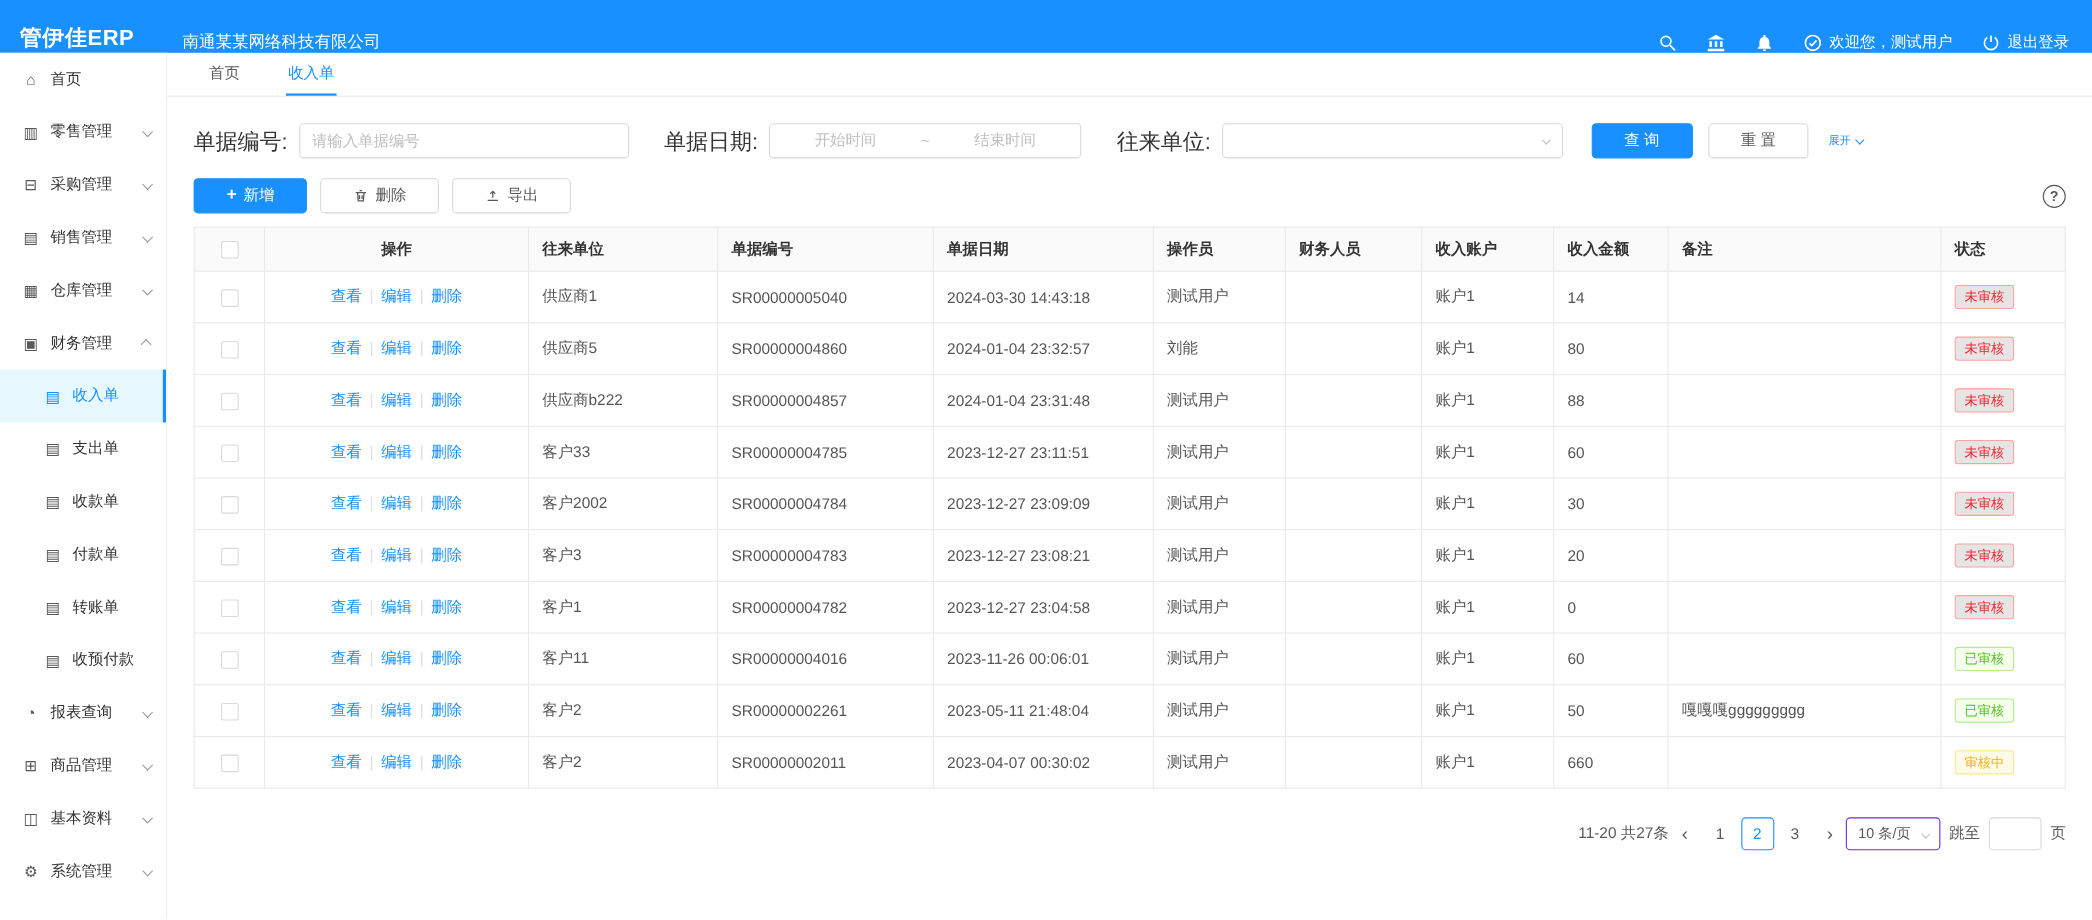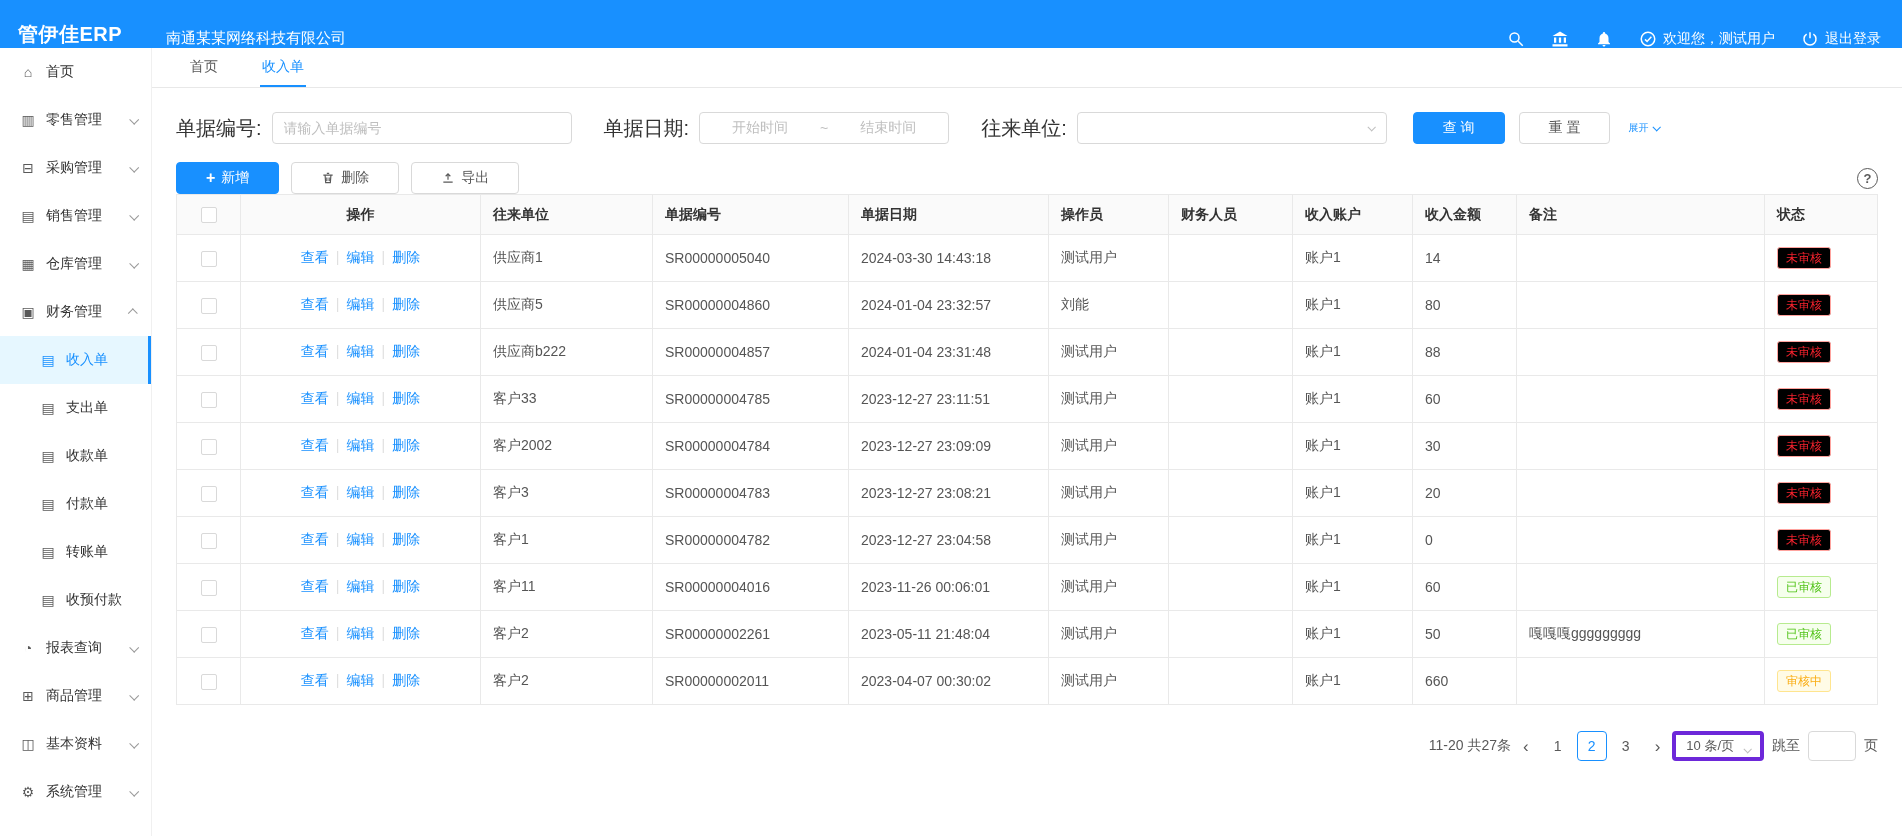--- a/index.html
+++ b/index.html
@@ -39,57 +39,57 @@
   .tab.active{color:var(--primary);border-bottom-color:var(--primary);}
 
   .content{padding:0 24px;flex:1;}
 
   
   .frow{display:flex;align-items:center;margin-top:24px;}
   .flabel{font-size:20px;color:#333;margin-right:10px;white-space:nowrap;}
   .flabel.ml{margin-left:32px;}
   .tinput{width:300px;height:32px;border:1px solid #d9d9d9;border-radius:4px;padding:0 11px;font-size:14px;color:#333;font-family:inherit;outline:none;}
   .tinput::placeholder{color:#bfbfbf;}
-  .daterange{width:250px;height:32px;border:1px solid #d9d9d9;border-radius:4px;display:flex;align-items:center;justify-content:space-evenly;color:#bfbfbf;font-size:14px;cursor:pointer;}
+  .daterange{width:284px;height:32px;border:1px solid #d9d9d9;border-radius:4px;display:flex;align-items:center;justify-content:space-evenly;color:#bfbfbf;font-size:14px;cursor:pointer;}
   .fselect{width:310px;height:32px;border:1px solid #d9d9d9;border-radius:4px;position:relative;cursor:pointer;background:#fff;}
   .fselect .chev{position:absolute;right:12px;top:12px;border-color:#bfbfbf;width:6px;height:6px;}
   .btn{height:32px;padding:0 29px;border:1px solid #d9d9d9;border-radius:4px;background:#fff;color:#595959;font-size:14px;font-family:inherit;cursor:pointer;display:inline-flex;align-items:center;gap:6px;white-space:nowrap;}
   .btn.primary{background:var(--primary);border-color:var(--primary);color:#fff;}
   .btn .bicon{width:14px;height:14px;display:inline-flex;}
   .btn .bicon svg{width:14px;height:14px;}
   .search-btn{margin-left:26px;}
   .reset-btn{margin-left:14px;}
   .expand{margin-left:18px;color:var(--primary);display:inline-flex;align-items:center;gap:5px;cursor:pointer;font-size:10px;}
   .expand .chev{border-color:var(--primary);width:6px;height:6px;}
 
   
   .trow{display:flex;align-items:center;margin-top:18px;gap:12px;}
   .plus{font-size:16px;font-weight:bold;line-height:1;}
   .help{margin-left:auto;width:21px;height:21px;border:1.5px solid #595959;border-radius:50%;display:flex;align-items:center;justify-content:center;font-size:13px;font-weight:bold;color:#595959;cursor:pointer;}
 
   
-  table.grid{width:100%;border-collapse:collapse;table-layout:fixed;margin-top:0;font-size:14px;}
+  table.grid{width:100%;border-collapse:collapse;table-layout:fixed;margin-top:12px;font-size:14px;}
   .grid th{background:#fafafa;font-weight:600;color:#333;text-align:left;height:40px;padding:0 12px;border:1px solid #e9e9e9;white-space:nowrap;}
   .grid td{height:47px;padding:0 12px;border:1px solid #e9e9e9;color:#555;white-space:nowrap;overflow:hidden;text-overflow:ellipsis;background:#fff;}
   .grid .cbcell{text-align:center;padding:0;}
   .grid th.center,.grid td.center{text-align:center;}
   .cb{display:inline-block;width:16px;height:16px;border:1px solid #d9d9d9;border-radius:2px;background:#fff;vertical-align:middle;cursor:pointer;}
   .alink{color:var(--primary);cursor:pointer;text-decoration:none;}
   .sep{color:#e0e0e0;margin:0 7px;}
   .tag{display:inline-block;padding:1px 8px;font-size:12px;border-radius:3px;line-height:18px;}
-  .tag.error{color:var(--err);background:#000000;border:1px solid #ffa39e;}
+  .tag.error{color:var(--err);background:#e5e5e5;border:1px solid #ffa39e;}
   .tag.success{color:var(--suc);background:#f6ffed;border:1px solid #b7eb8f;}
   .tag.warning{color:var(--warn);background:#fffbe6;border:1px solid #ffe58f;}
 
   
   .pagination{display:flex;align-items:center;justify-content:flex-end;margin-top:26px;color:#595959;font-size:14px;gap:8px;}
   .parrow{color:#595959;cursor:pointer;font-size:17px;padding:0 4px;line-height:1;}
   .pitem{min-width:30px;height:30px;line-height:28px;text-align:center;border:1px solid transparent;border-radius:4px;cursor:pointer;margin:0 2px;display:inline-block;}
   .pitem.cur{border-color:var(--primary);color:var(--primary);}
-  .psize{height:30px;border:4px solid #6d28d9;border-radius:4px;display:flex;align-items:center;padding:0 26px 0 10px;position:relative;font-size:13px;cursor:pointer;color:#595959;white-space:nowrap;background:#fff;text-align:center;}
+  .psize{height:30px;border:1px solid #6d28d9;border-radius:4px;display:flex;align-items:center;padding:0 26px 0 10px;position:relative;font-size:13px;cursor:pointer;color:#595959;white-space:nowrap;background:#fff;text-align:center;}
   .psize .chev{position:absolute;right:10px;top:12px;border-color:#bfbfbf;width:6px;height:6px;}
   .pjump{width:48px;height:30px;border:1px solid #d9d9d9;border-radius:4px;outline:none;padding:0 6px;font-family:inherit;font-size:14px;}
 </style>
 </head>
 <body>
 
 <div class="app">
 
   <header class="header">
     <div class="logo">管伊佳ERP</div>

